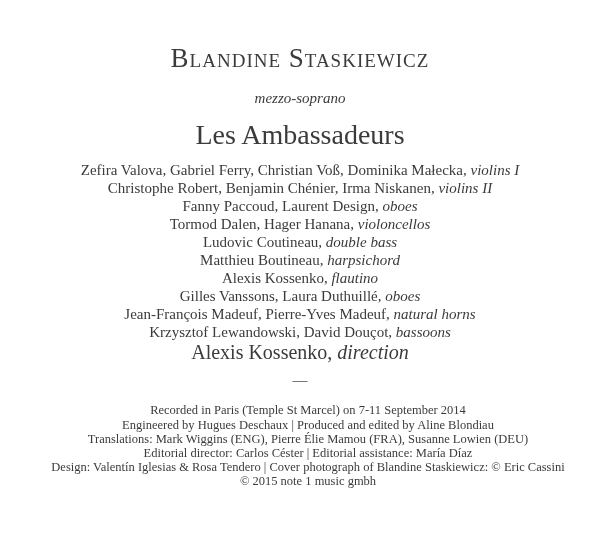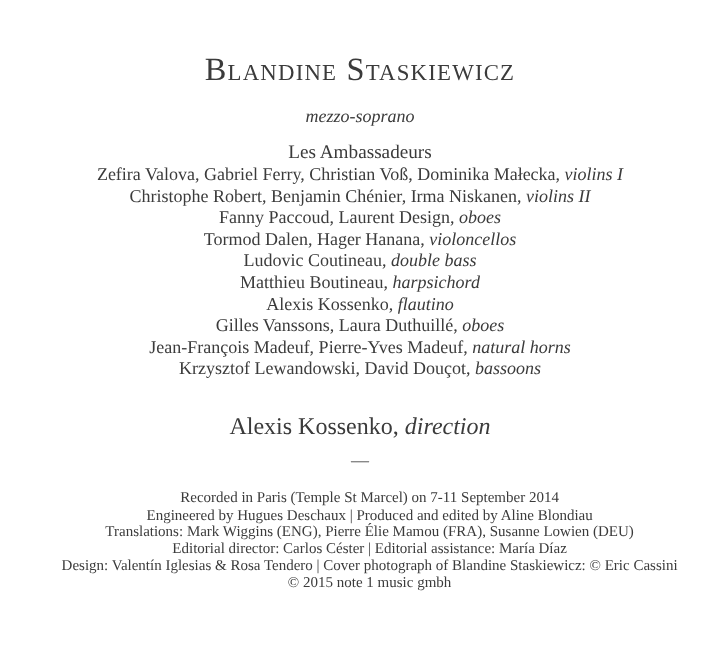--- a/index.html
+++ b/index.html
@@ -25,33 +25,34 @@
     font-variant: small-caps;
     letter-spacing: 1px;
     line-height: 1.05;
   }
   .artist-role {
     font-style: italic;
     font-size: 15px;
     margin-top: 18px;
   }
   .ensemble-name {
-    font-size: 16px;
+    font-size: 28px;
     margin-top: 12px;
   }
   .members {
     font-size: 15px;
     line-height: 18px;
+    margin-top: 10px;
   }
   .member-line .instrument {
     font-style: italic;
   }
   .director-line {
     font-size: 20px;
-    margin-top: 28px;
+    margin-top: 0;
   }
   .director-role {
     font-style: italic;
   }
   .divider {
     font-size: 15px;
     line-height: 1;
     margin-top: 9px;
     color: #4a4a4a;
   }

